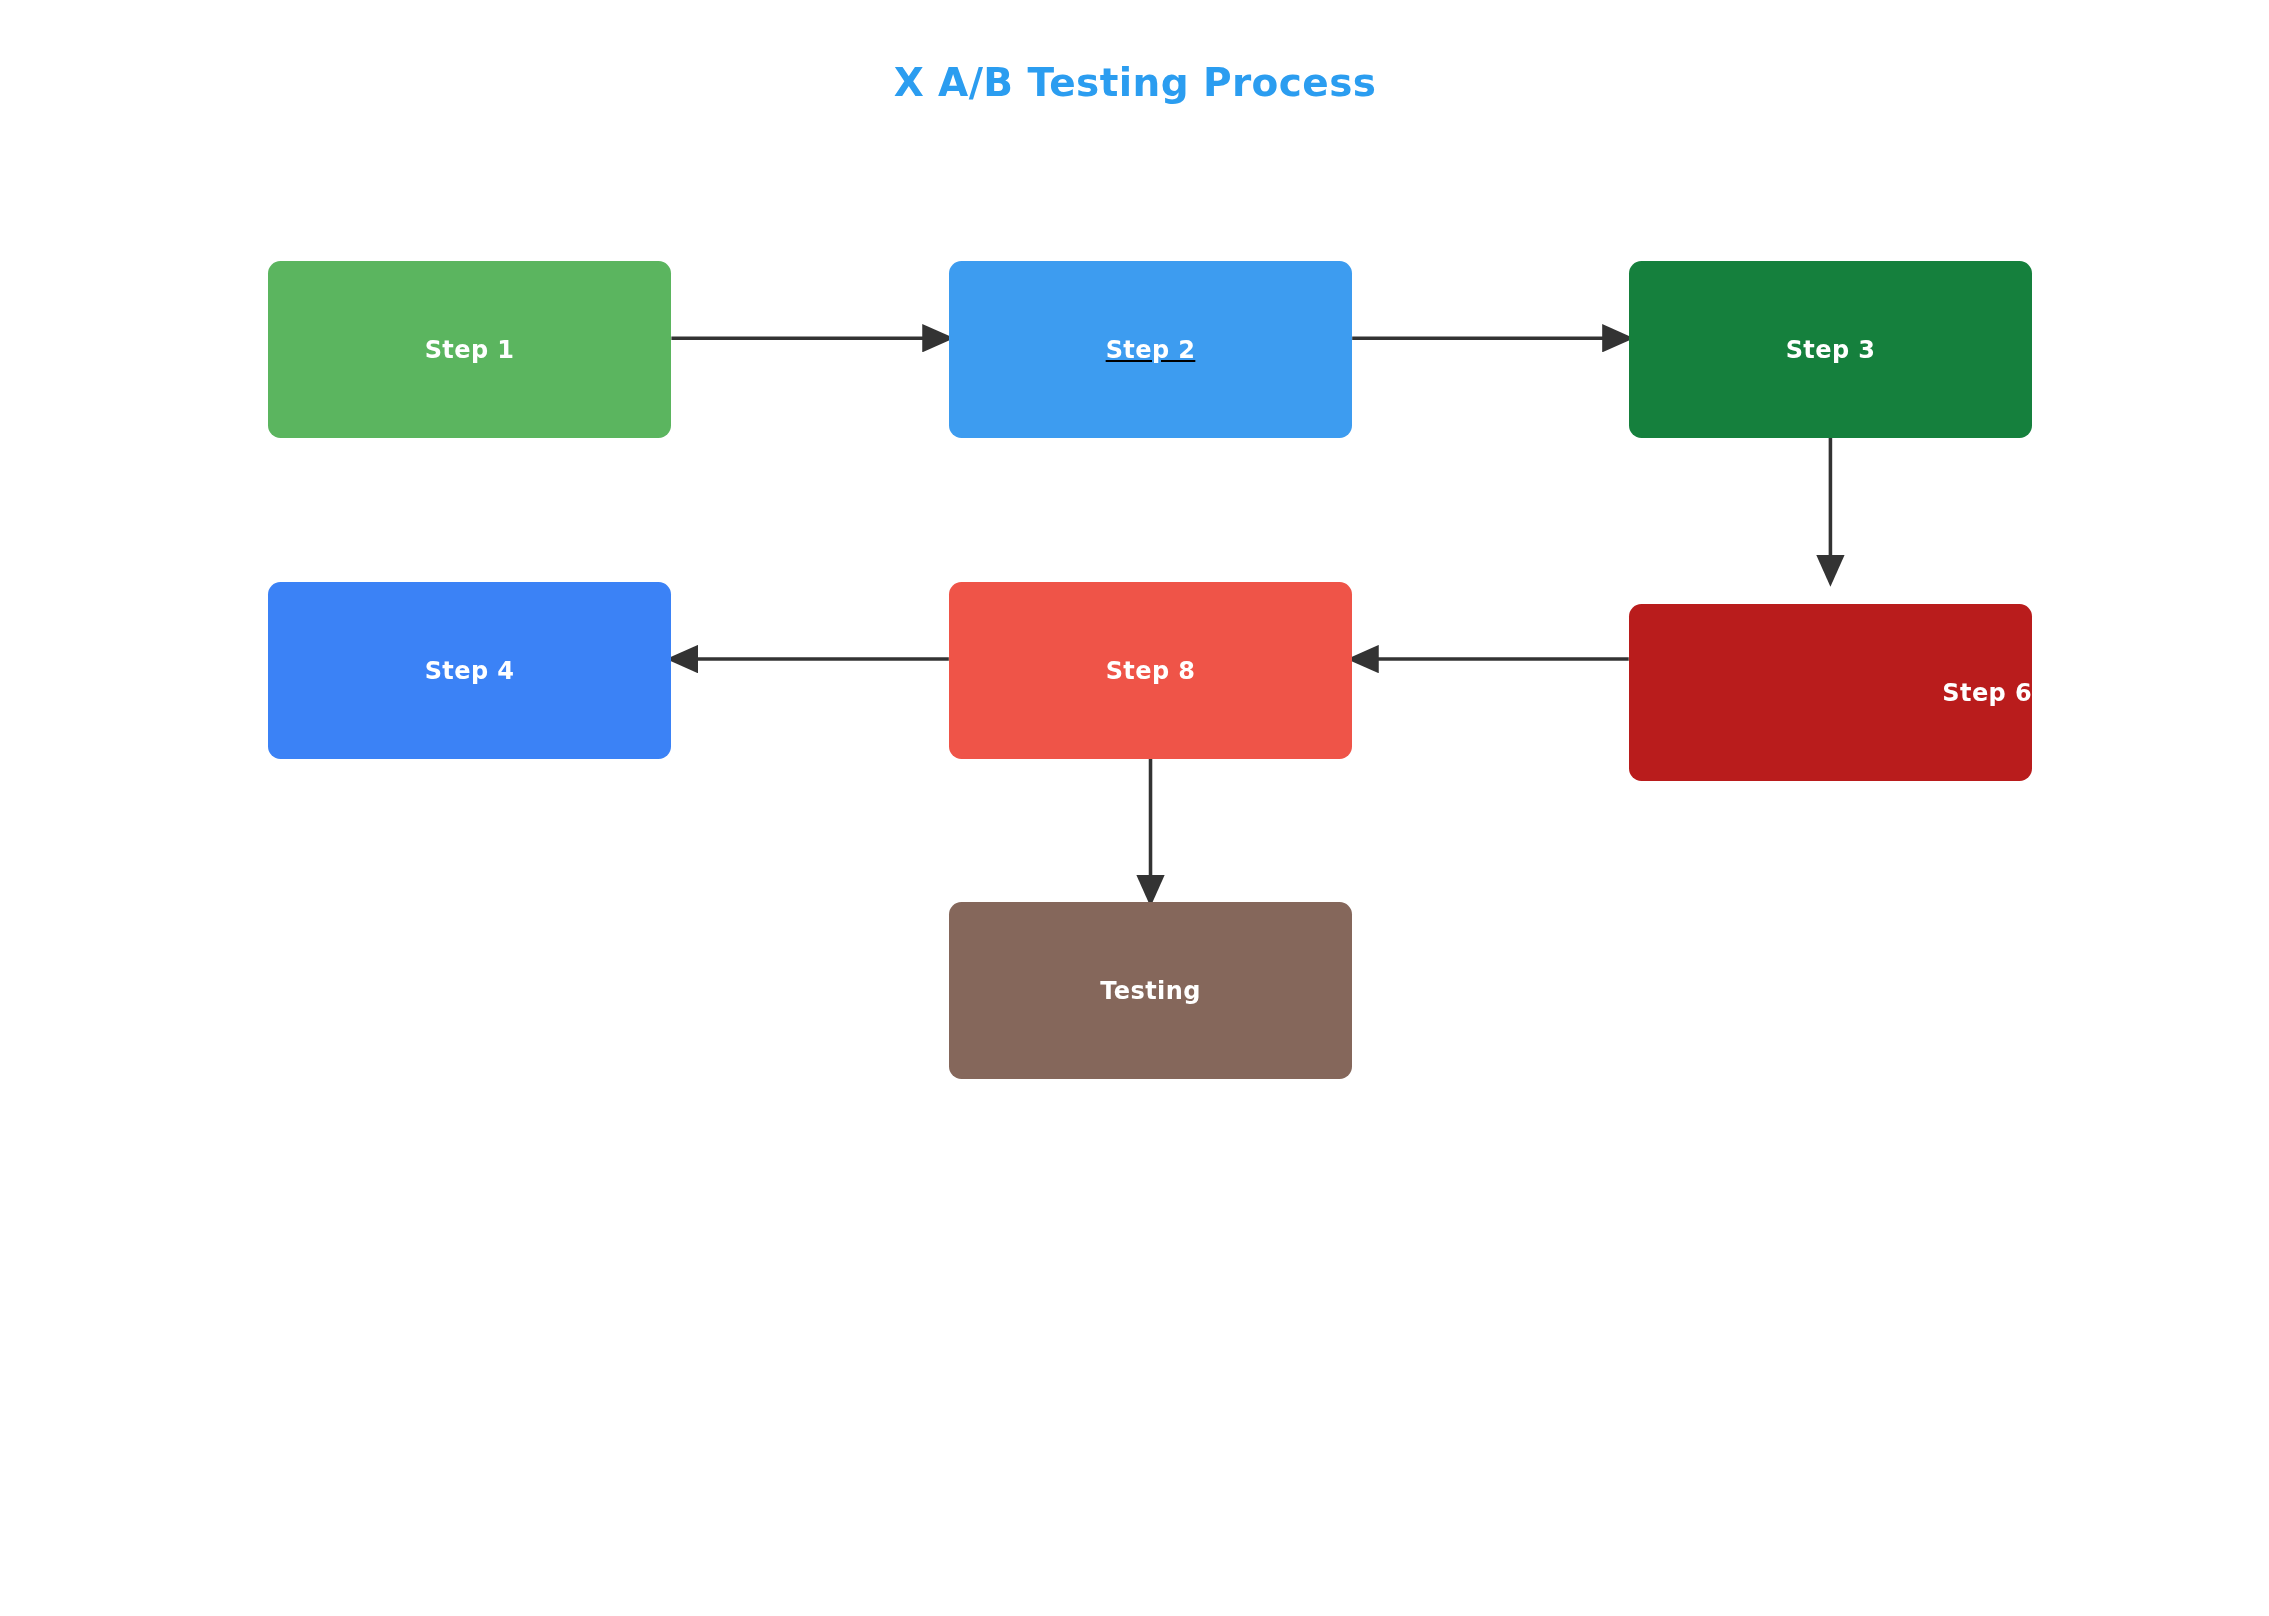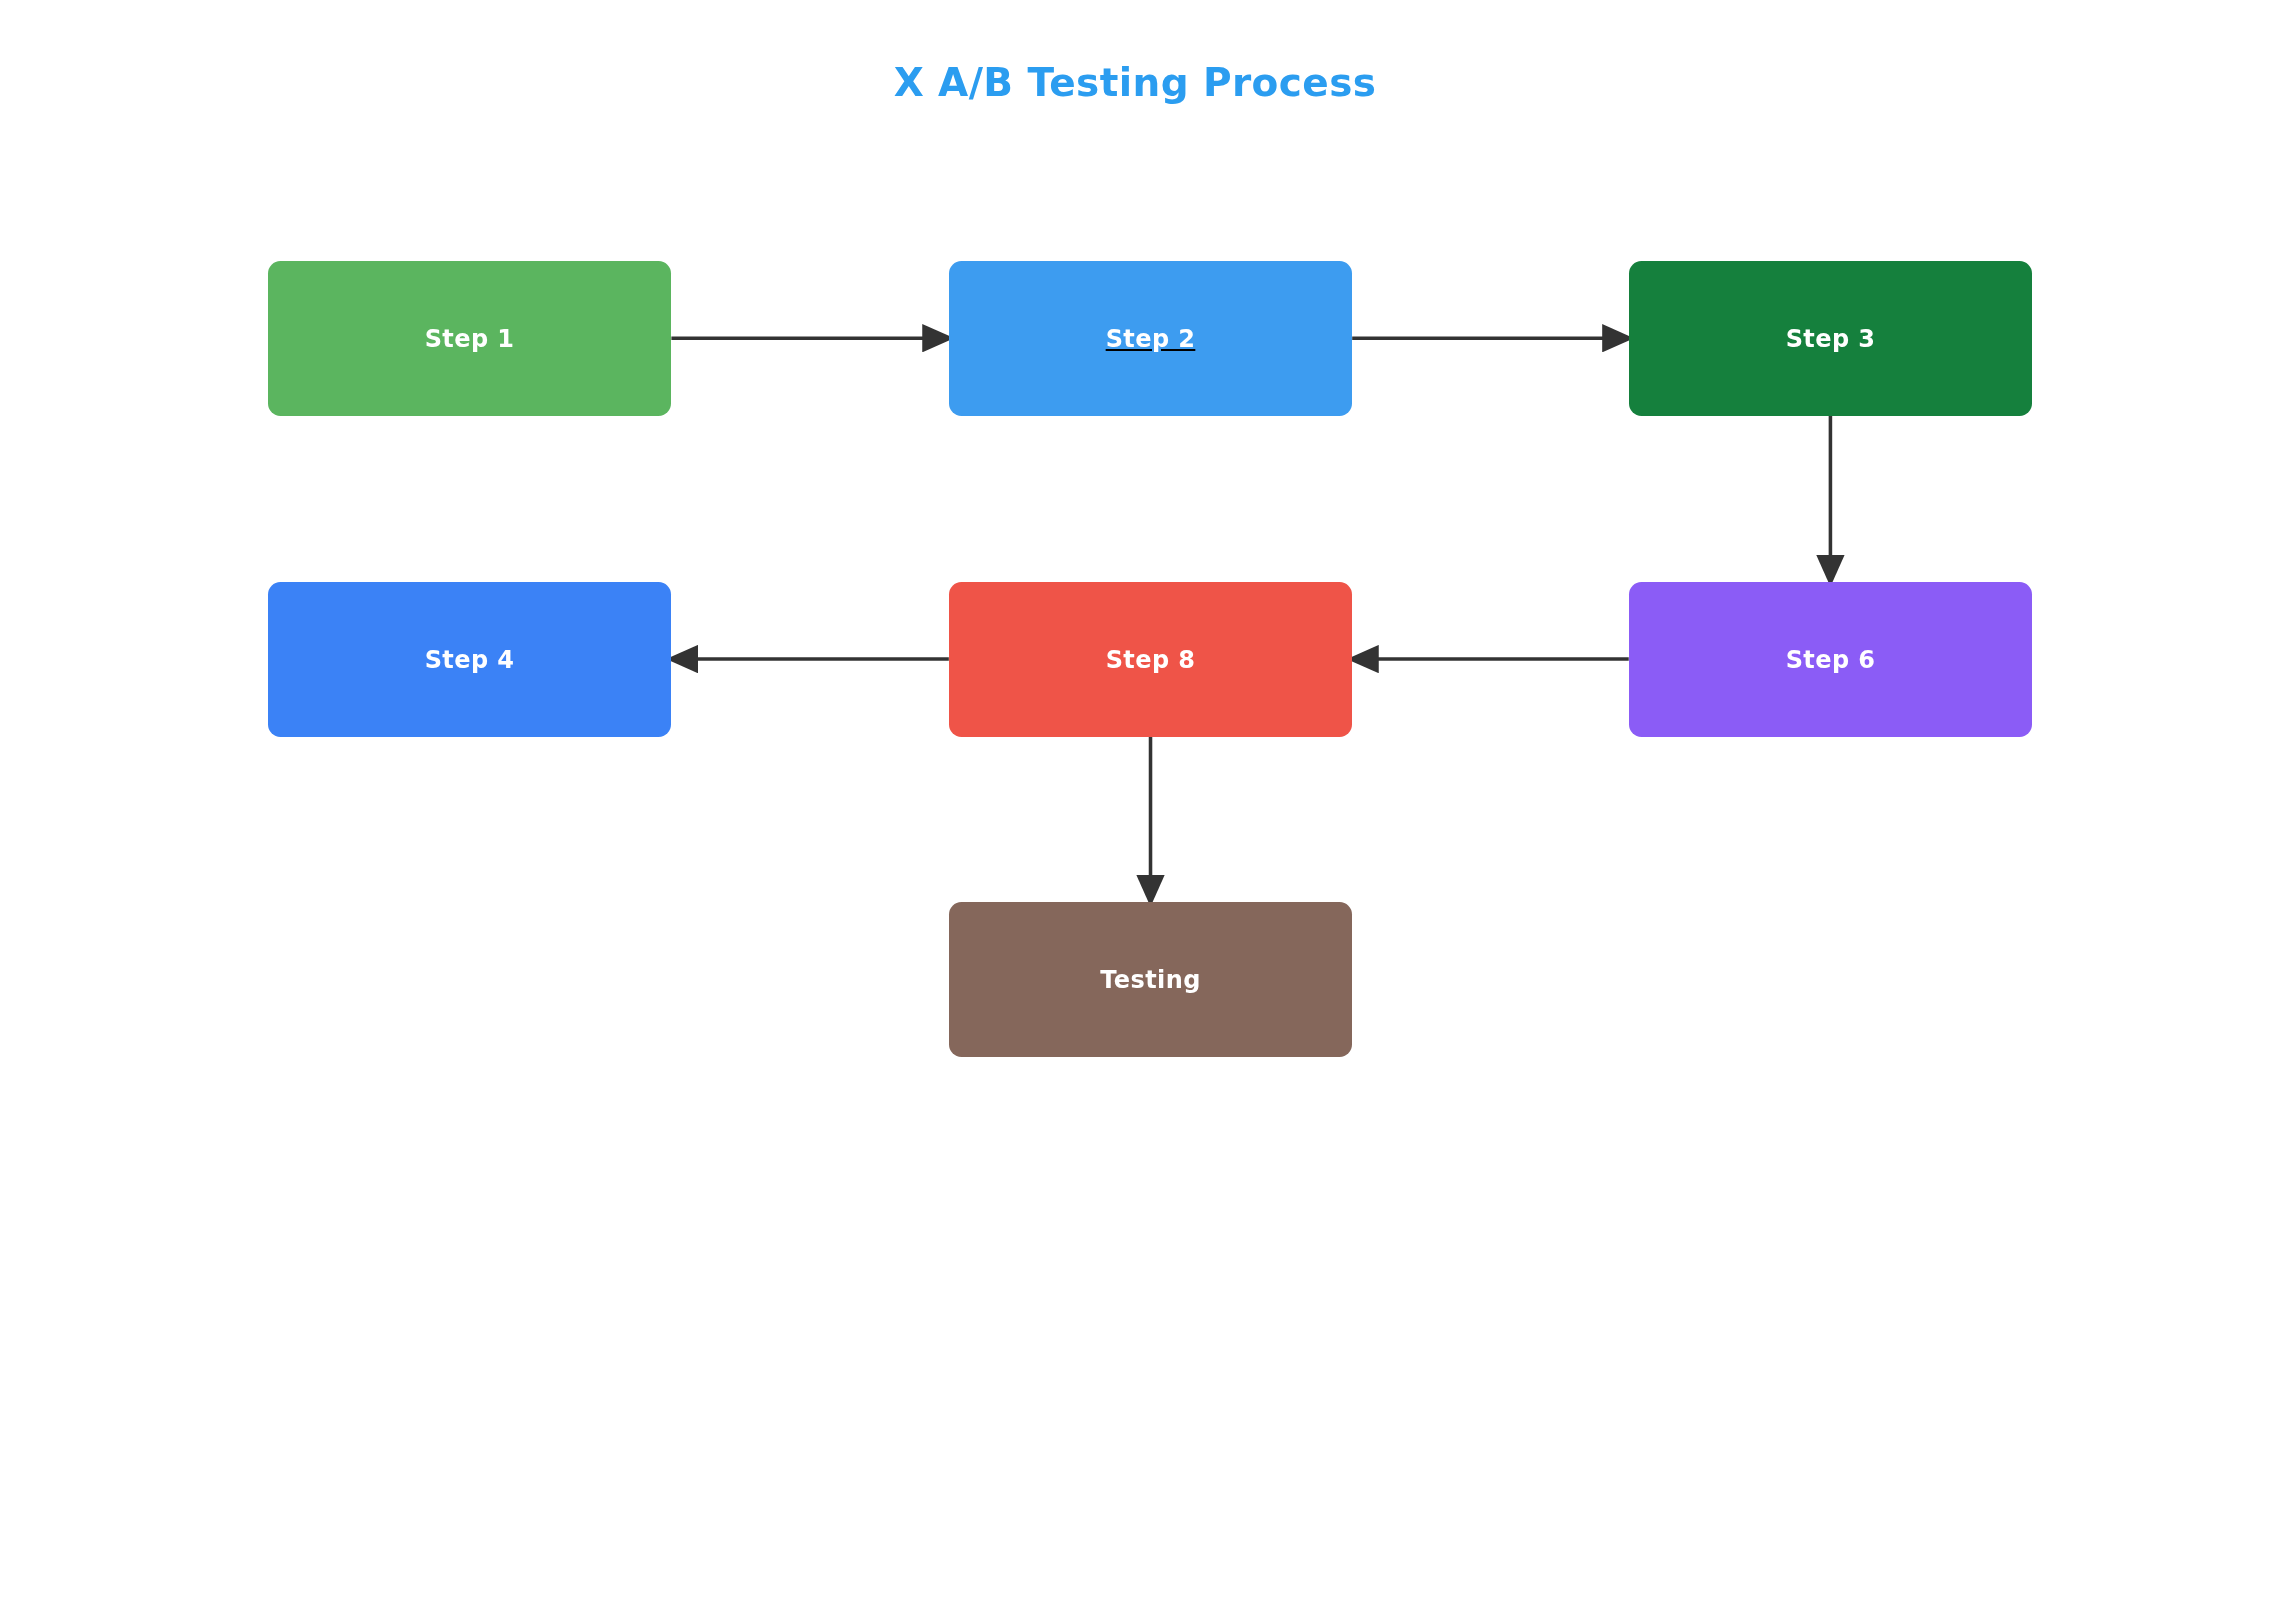--- a/index.html
+++ b/index.html
@@ -22,21 +22,21 @@
     width: 2270px;
     margin: 0;
     text-align: center;
     font-size: 39px;
     font-weight: bold;
     letter-spacing: 0.4px;
   }
   .node {
     position: absolute;
     width: 403px;
-    height: 155px;
+    height: 177px;
     border-radius: 12.4px;
     display: flex;
     align-items: center;
     justify-content: center;
     box-sizing: border-box;
   }
   .node-label {
     color: #ffffff;
     font-size: 24px;
     font-weight: bold;
@@ -79,21 +79,21 @@
       </div>
       <div class="node" style="left: 1629px; top: 261px; background: #15803d;">
         <span class="node-label">Step 3</span>
       </div>
       <div class="node" style="left: 268px; top: 582px; background: #3b82f6;">
         <span class="node-label">Step 4</span>
       </div>
       <div class="node" style="left: 949px; top: 582px; background: rgb(239, 84, 72);">
         <span class="node-label">Step 8</span>
       </div>
-      <div class="node" style="left: 1629px; top: 582px; background: #8b5cf6;">
+      <div class="node" style="left: 1629px; top: 604px; background: #b91c1c; justify-content: flex-end;">
         <span class="node-label">Step 6</span>
       </div>
       <div class="node" style="left: 949px; top: 902px; background: rgb(133, 103, 91);">
         <span class="node-label">Testing</span>
       </div>
     </div>
 </div>
 
 
 </body></html>

